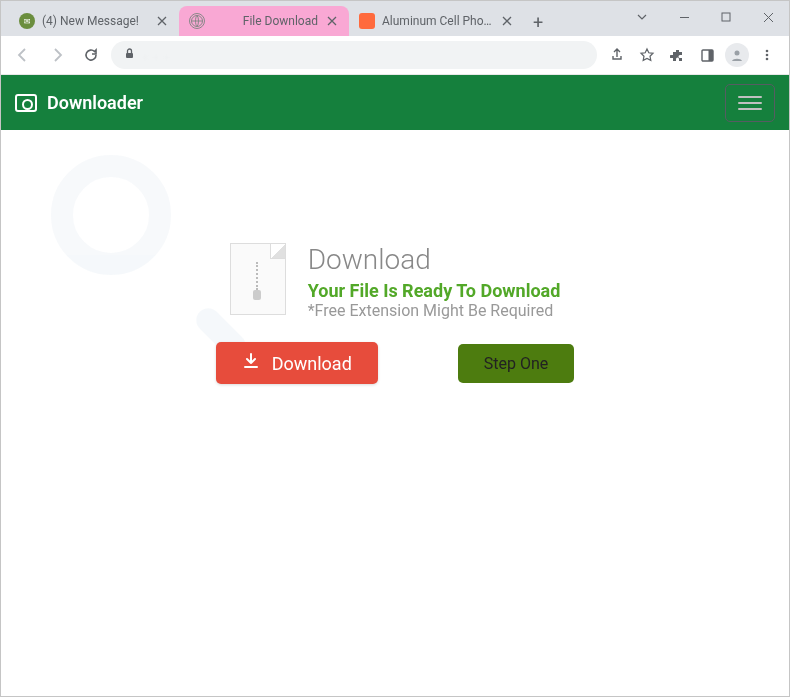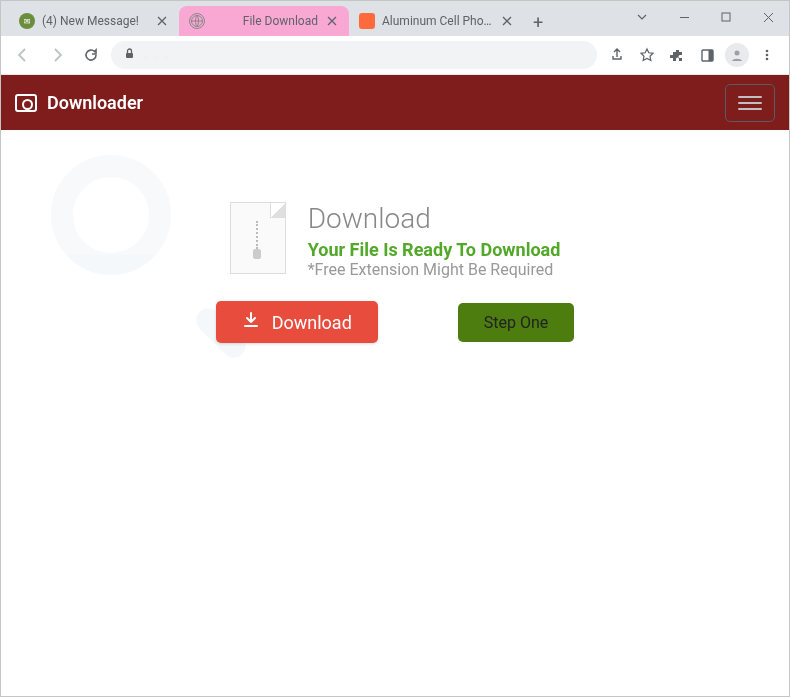--- a/index.html
+++ b/index.html
@@ -165,21 +165,21 @@
     .watermark-lens .handle {
       position: absolute;
       width: 60px; height: 24px;
       background: #5a8fb8;
       bottom: -30px; right: -40px;
       transform: rotate(45deg);
       border-radius: 12px;
     }
     .page-header {
       height: 55px;
-      background: #7f1d1d;
+      background: #15803d;
       display: flex;
       align-items: center;
       padding: 0 14px;
       justify-content: space-between;
     }
     .brand {
       display: flex;
       align-items: center;
       gap: 10px;
       color: #fff;
@@ -209,21 +209,21 @@
       align-items: center;
       justify-content: center;
       gap: 4px;
     }
     .hamburger span {
       width: 24px; height: 2px;
       background: #c0c0c0;
       border-radius: 2px;
     }
     .content {
-      padding-top: 72px;
+      padding-top: 113px;
       display: flex;
       flex-direction: column;
       align-items: center;
       position: relative;
       z-index: 1;
     }
     .file-block {
       display: flex;
       gap: 22px;
       align-items: flex-start;

